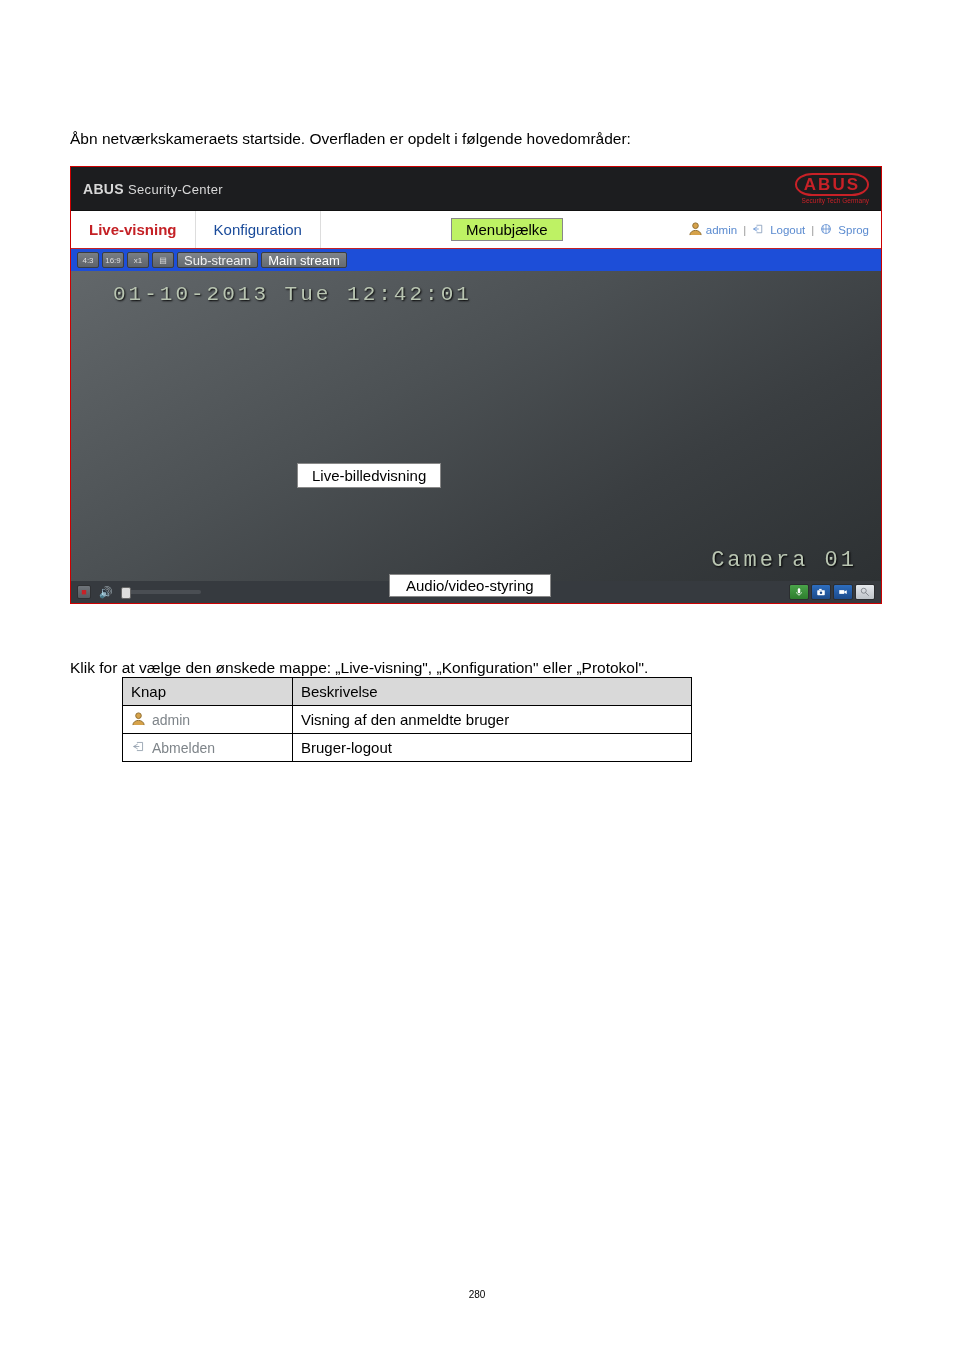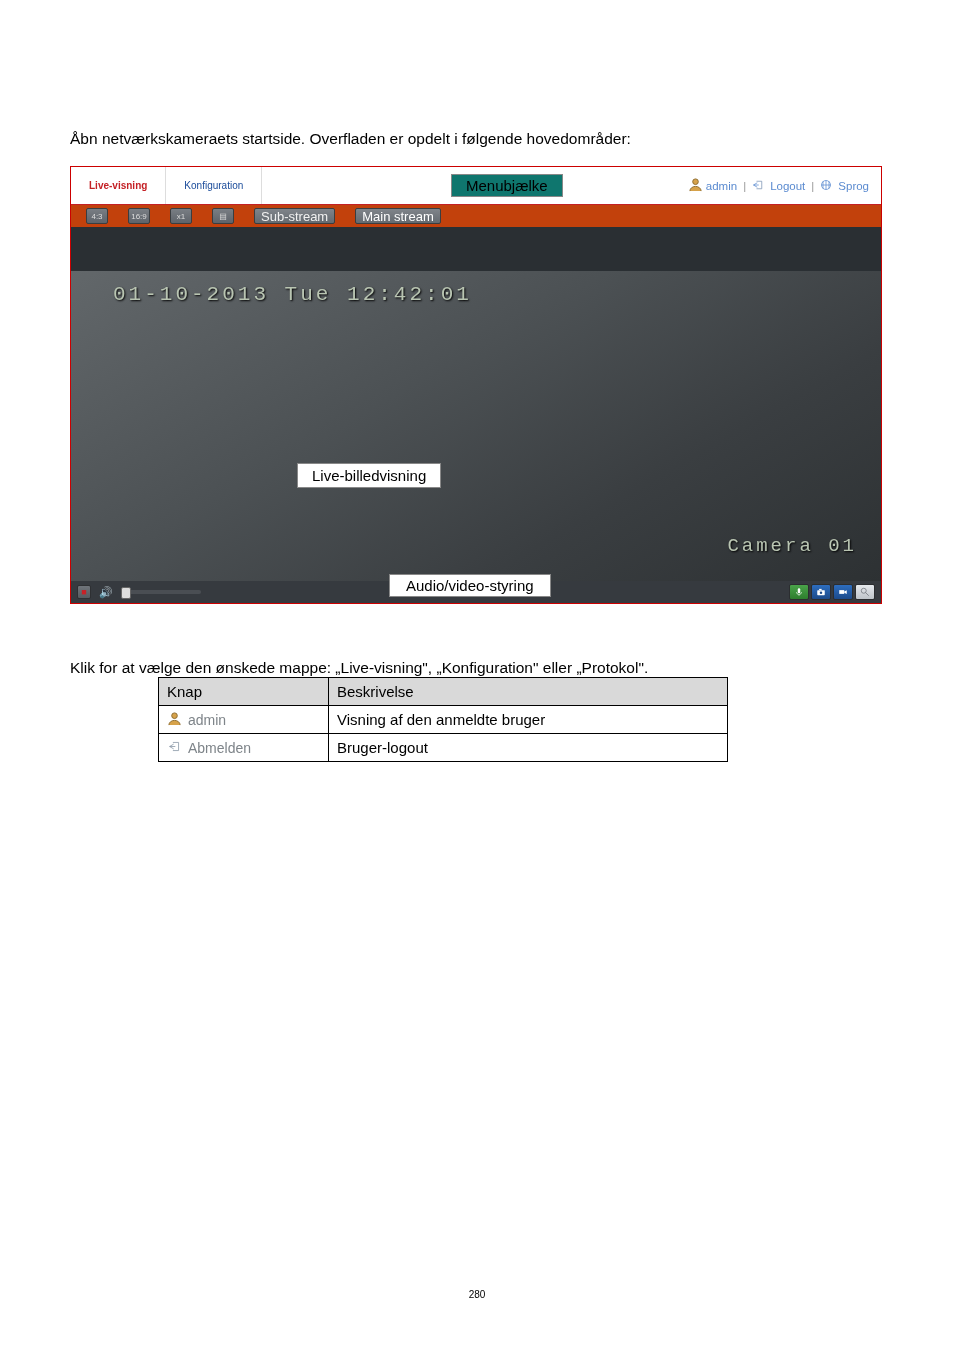--- a/index.html
+++ b/index.html
@@ -50,56 +50,56 @@
     .menu-bar {
       background: #fff;
       height: 38px;
       display: flex;
       align-items: stretch;
       border-bottom: 1px solid #c42025;
       position: relative;
     }
     .tab {
       padding: 0 18px;
-      font-size: 10px;
+      font-size: 15px;
       display: flex;
       align-items: center;
       border-right: 1px solid #ddd;
       color: #1a4b9a;
     }
     .tab.active { color: #c42025; font-weight: bold; }
     .menubjaelke-label {
       position: absolute;
       left: 380px;
       top: 7px;
-      background: #0f766e;
+      background: #bef264;
       border: 1px solid #888;
       padding: 2px 14px;
       font-size: 15px;
       font-family: Arial, sans-serif;
     }
     .menu-right {
       margin-left: auto;
       display:flex;
       align-items:center;
       gap:6px;
       padding-right:12px;
       font-size:11.5px;
       color:#5b8bd0;
     }
     .menu-right .sep { color:#999; }
     .menu-right .icn { display:inline-block; width:12px; text-align:center; }
 
     .toolbar-strip {
-      background: #c2410c;
+      background: #1d4ed8;
       height: 22px;
       display:flex;
       align-items:center;
-      gap:20px;
-      padding-left:15px;
+      gap:3px;
+      padding-left:6px;
     }
     .tb-btn {
       width:22px; height:16px;
       background: linear-gradient(#797e84,#5e636a);
       border:1px solid #3a3d40;
       border-radius:2px;
       font-size:8px;
       color:#ddd;
       display:flex; align-items:center; justify-content:center;
     }
@@ -118,24 +118,24 @@
       font-size: 21px;
       letter-spacing: 3px;
       text-shadow: 1px 1px 2px #000;
     }
     .live-billed-label {
       position:absolute; top:192px; left:226px;
       background:#fff; border:1px solid #888;
       padding:3px 14px; font-size:15px;
     }
     .camera-label-overlay {
-      position:absolute; bottom:24px; right:24px;
+      position:absolute; bottom:8px; right:24px;
       color:#b9c5b2;
       font-family:'Courier New', monospace;
-      font-size:19px; letter-spacing:3px;
+      font-size:22px; letter-spacing:3px;
       text-shadow:1px 1px 2px #000;
     }
 
     .bottom-strip {
       position:absolute; left:0; right:0; bottom:0;
       height:22px;
       background:#363a3f;
       display:flex; align-items:center;
       padding:0 6px;
     }
@@ -168,21 +168,21 @@
     .br1{background:linear-gradient(#4aa34a,#2d7e2d);}
     .br2{background:linear-gradient(#2d6dbf,#1c4a8a);}
     .br3{background:linear-gradient(#2d6dbf,#1c4a8a);}
     .br4{background:linear-gradient(#e5e8ec,#bfc4c9);}
 
     .para2 { font-size:15.5px; }
 
     table.desc {
       border-collapse: collapse;
       width: 570px;
-      margin-left: 88px;
+      margin-left: 52px;
       font-size: 15px;
     }
     table.desc th, table.desc td {
       border: 1px solid #000;
       padding: 4px 8px;
       text-align: left;
       vertical-align: middle;
       height: 28px;
     }
     table.desc th { background: #d9d9d9; font-weight: normal; }
@@ -198,20 +198,30 @@
       text-align: center;
       font-size: 10px;
     }
   </style>
 </head>
 <body>
 
 <p class="intro-text">Åbn netværkskameraets startside. Overfladen er opdelt i følgende hovedområder:</p>
 
 <div class="screenshot">
+  <div class="header-bar">
+    <div class="brand">
+      <span>ABUS</span>
+      <span class="sec">Security-Center</span>
+    </div>
+    <div style="text-align:right;">
+      <span class="abus-logo">ABUS</span>
+      <span class="abus-sub">Security Tech Germany</span>
+    </div>
+  </div>
 
   <div class="menu-bar">
     <div class="tab active">Live-visning</div>
     <div class="tab">Konfiguration</div>
     <div class="menubjaelke-label">Menubjælke</div>
     <div class="menu-right">
       <span class="icn">
         <svg class="user-svg" viewBox="0 0 16 16">
             <circle cx="8" cy="5" r="3" fill="#d6a24a" stroke="#8c6b2e"></circle>
             <path d="M2 15c0-3 3-5 6-5s6 2 6 5" fill="#d6a24a" stroke="#8c6b2e"></path>

